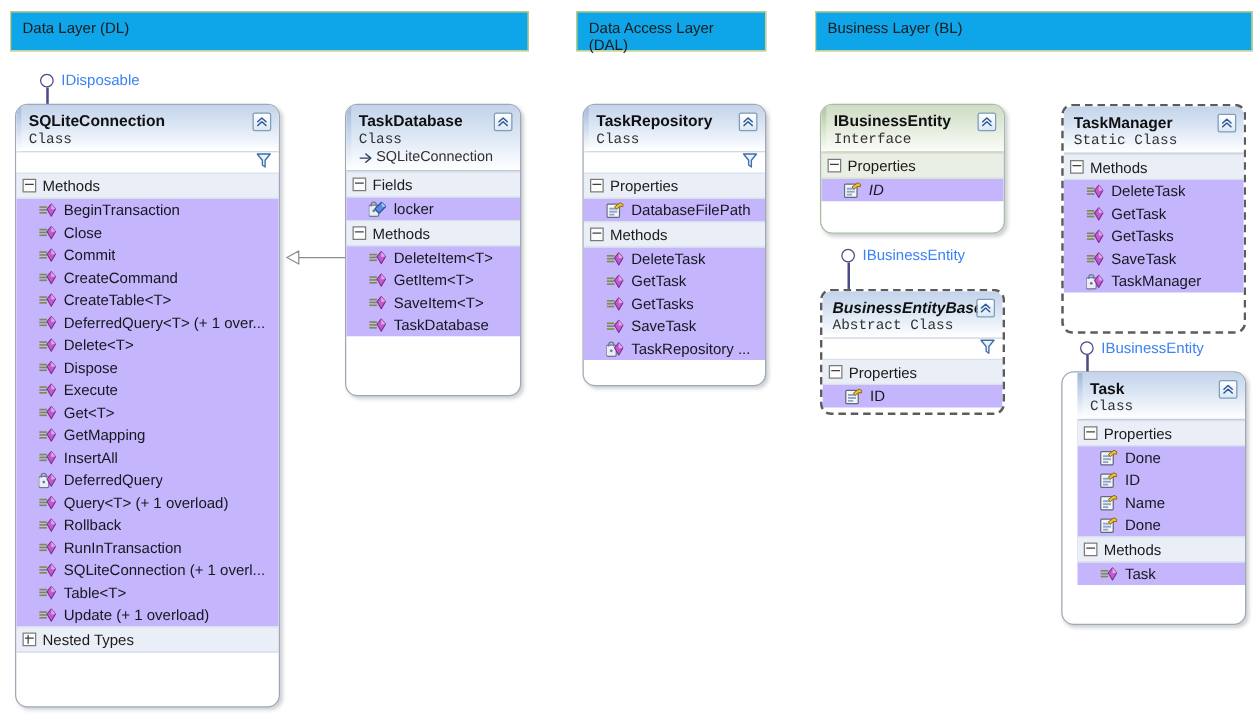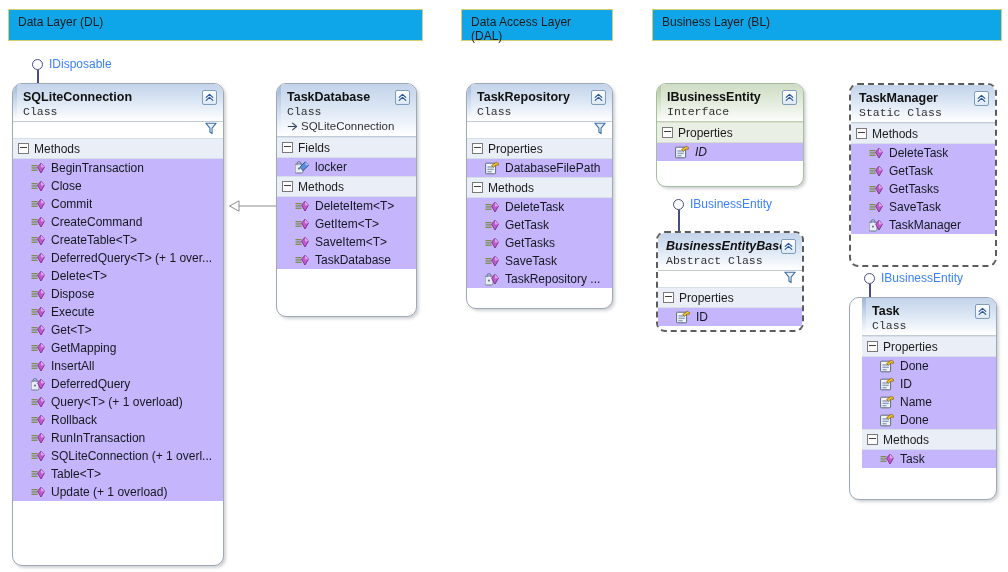--- a/index.html
+++ b/index.html
@@ -413,20 +413,24 @@
               <svg width="14" height="14" viewBox="0 0 14 14">
     <rect x="0.5" y="4" width="6" height="1.3" fill="#7d8a4e"></rect>
     <rect x="0.5" y="6.3" width="6" height="1.3" fill="#7d8a4e"></rect>
     <rect x="0.5" y="8.6" width="6" height="1.3" fill="#7d8a4e"></rect>
     <path d="M10 2.2 L13.4 6.2 L10 12 L6.6 6.2 Z" fill="#c15ad0" stroke="#7c2c8c" stroke-width="0.9" stroke-linejoin="round"></path>
     <path d="M10 2.2 L13.4 6.2 L10 6.6 Z" fill="#e0a6ea"></path>
   </svg>
             </span>
             <span class="lbl">Update (+ 1 overload)</span>
           </div>
+          <div class="sec">
+            <span class="pm plus"></span>
+            <span>Nested Types</span>
+          </div>
         </div>
       </div>
       <div class="shape" style="left: 276px; top: 83px; width: 141px; height: 234px;">
         <div class="hdr">
           <div class="title">TaskDatabase</div>
           <div class="stereo">Class</div>
           <div class="basez">
             <svg width="11" height="11" viewBox="0 0 11 11">
         <path d="M0.8 5.5 H8.4" stroke="#2c3e62" stroke-width="1.1"></path>
         <path d="M5.6 2.2 L9.6 5.5 L5.6 8.8" fill="none" stroke="#2c3e62" stroke-width="1.1" stroke-linecap="round" stroke-linejoin="round"></path>

